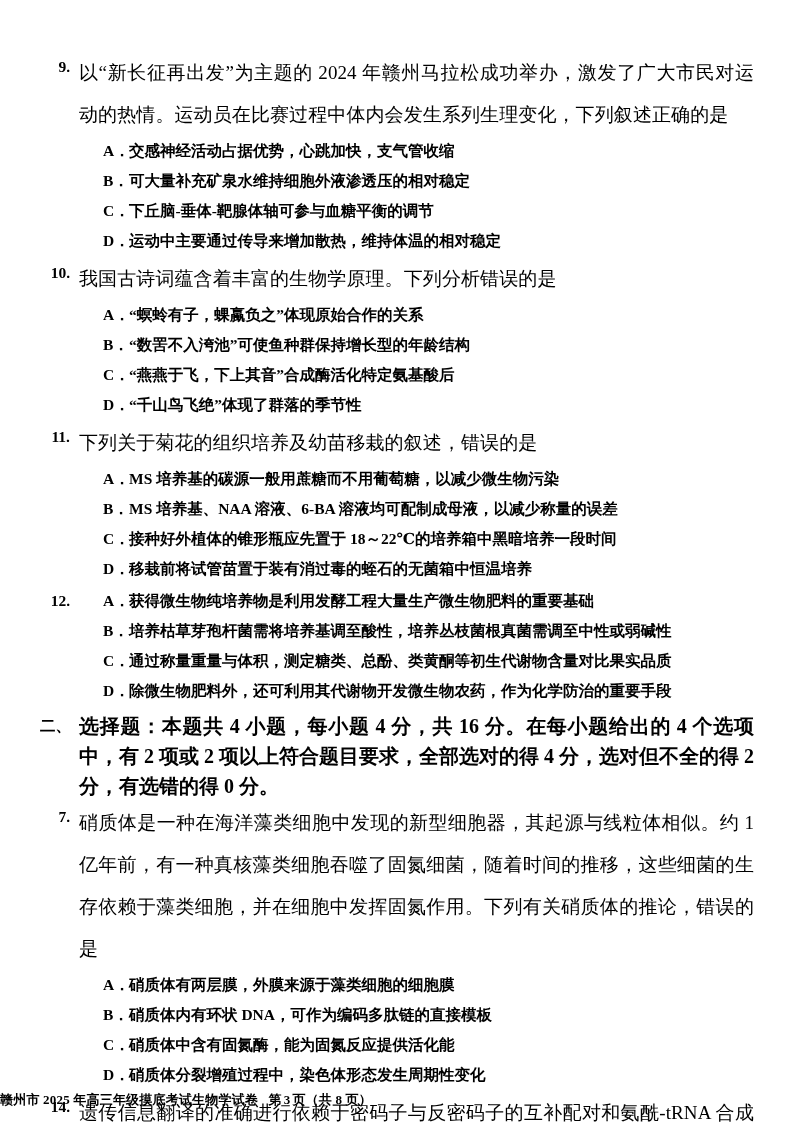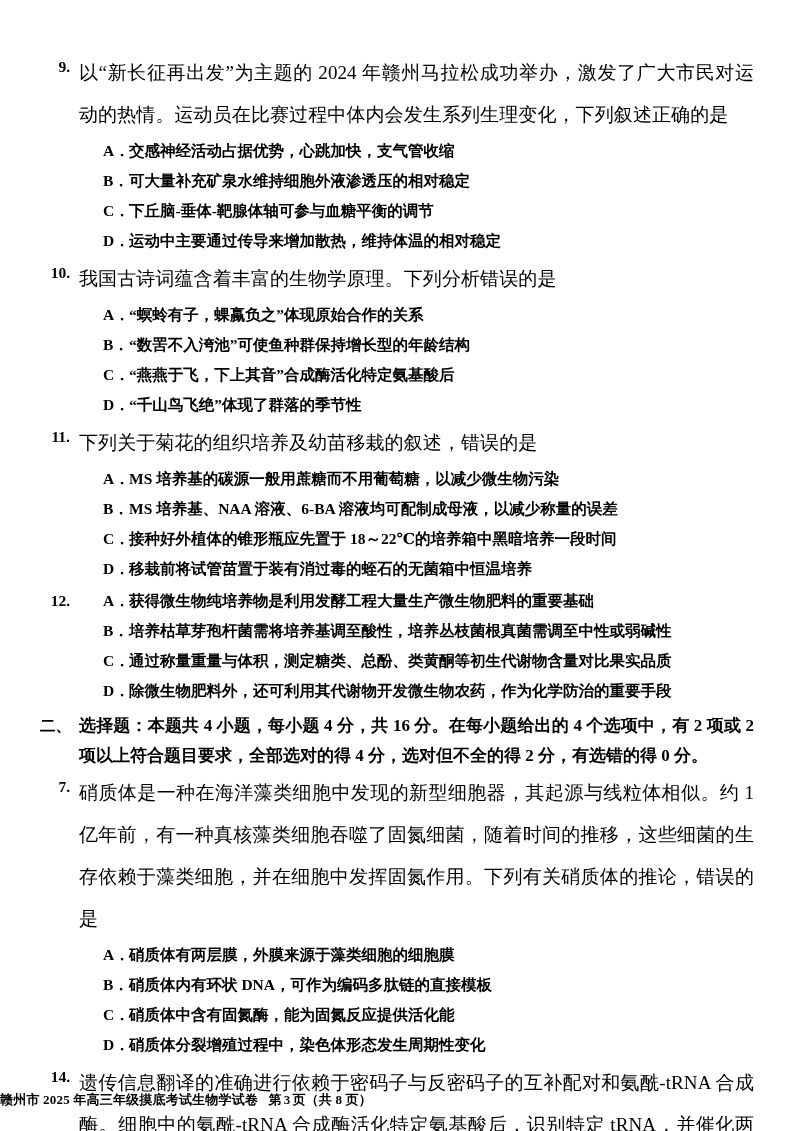--- a/index.html
+++ b/index.html
@@ -80,21 +80,21 @@
     width: 30px;
     min-width: 30px;
     text-align: right;
     font-size: 15.5px;
     line-height: 30px;
     font-weight: 700;
   }
   .section-head .s-body {
     flex: 1;
     padding-left: 9px;
-    font-size: 17px;
+    font-size: 20px;
     line-height: 30px;
     font-weight: 700;
     text-align: justify;
     text-justify: inter-ideograph;
   }
   .footer {
     position: absolute;
     left: 0;
     right: 0;
     bottom: 22px;

